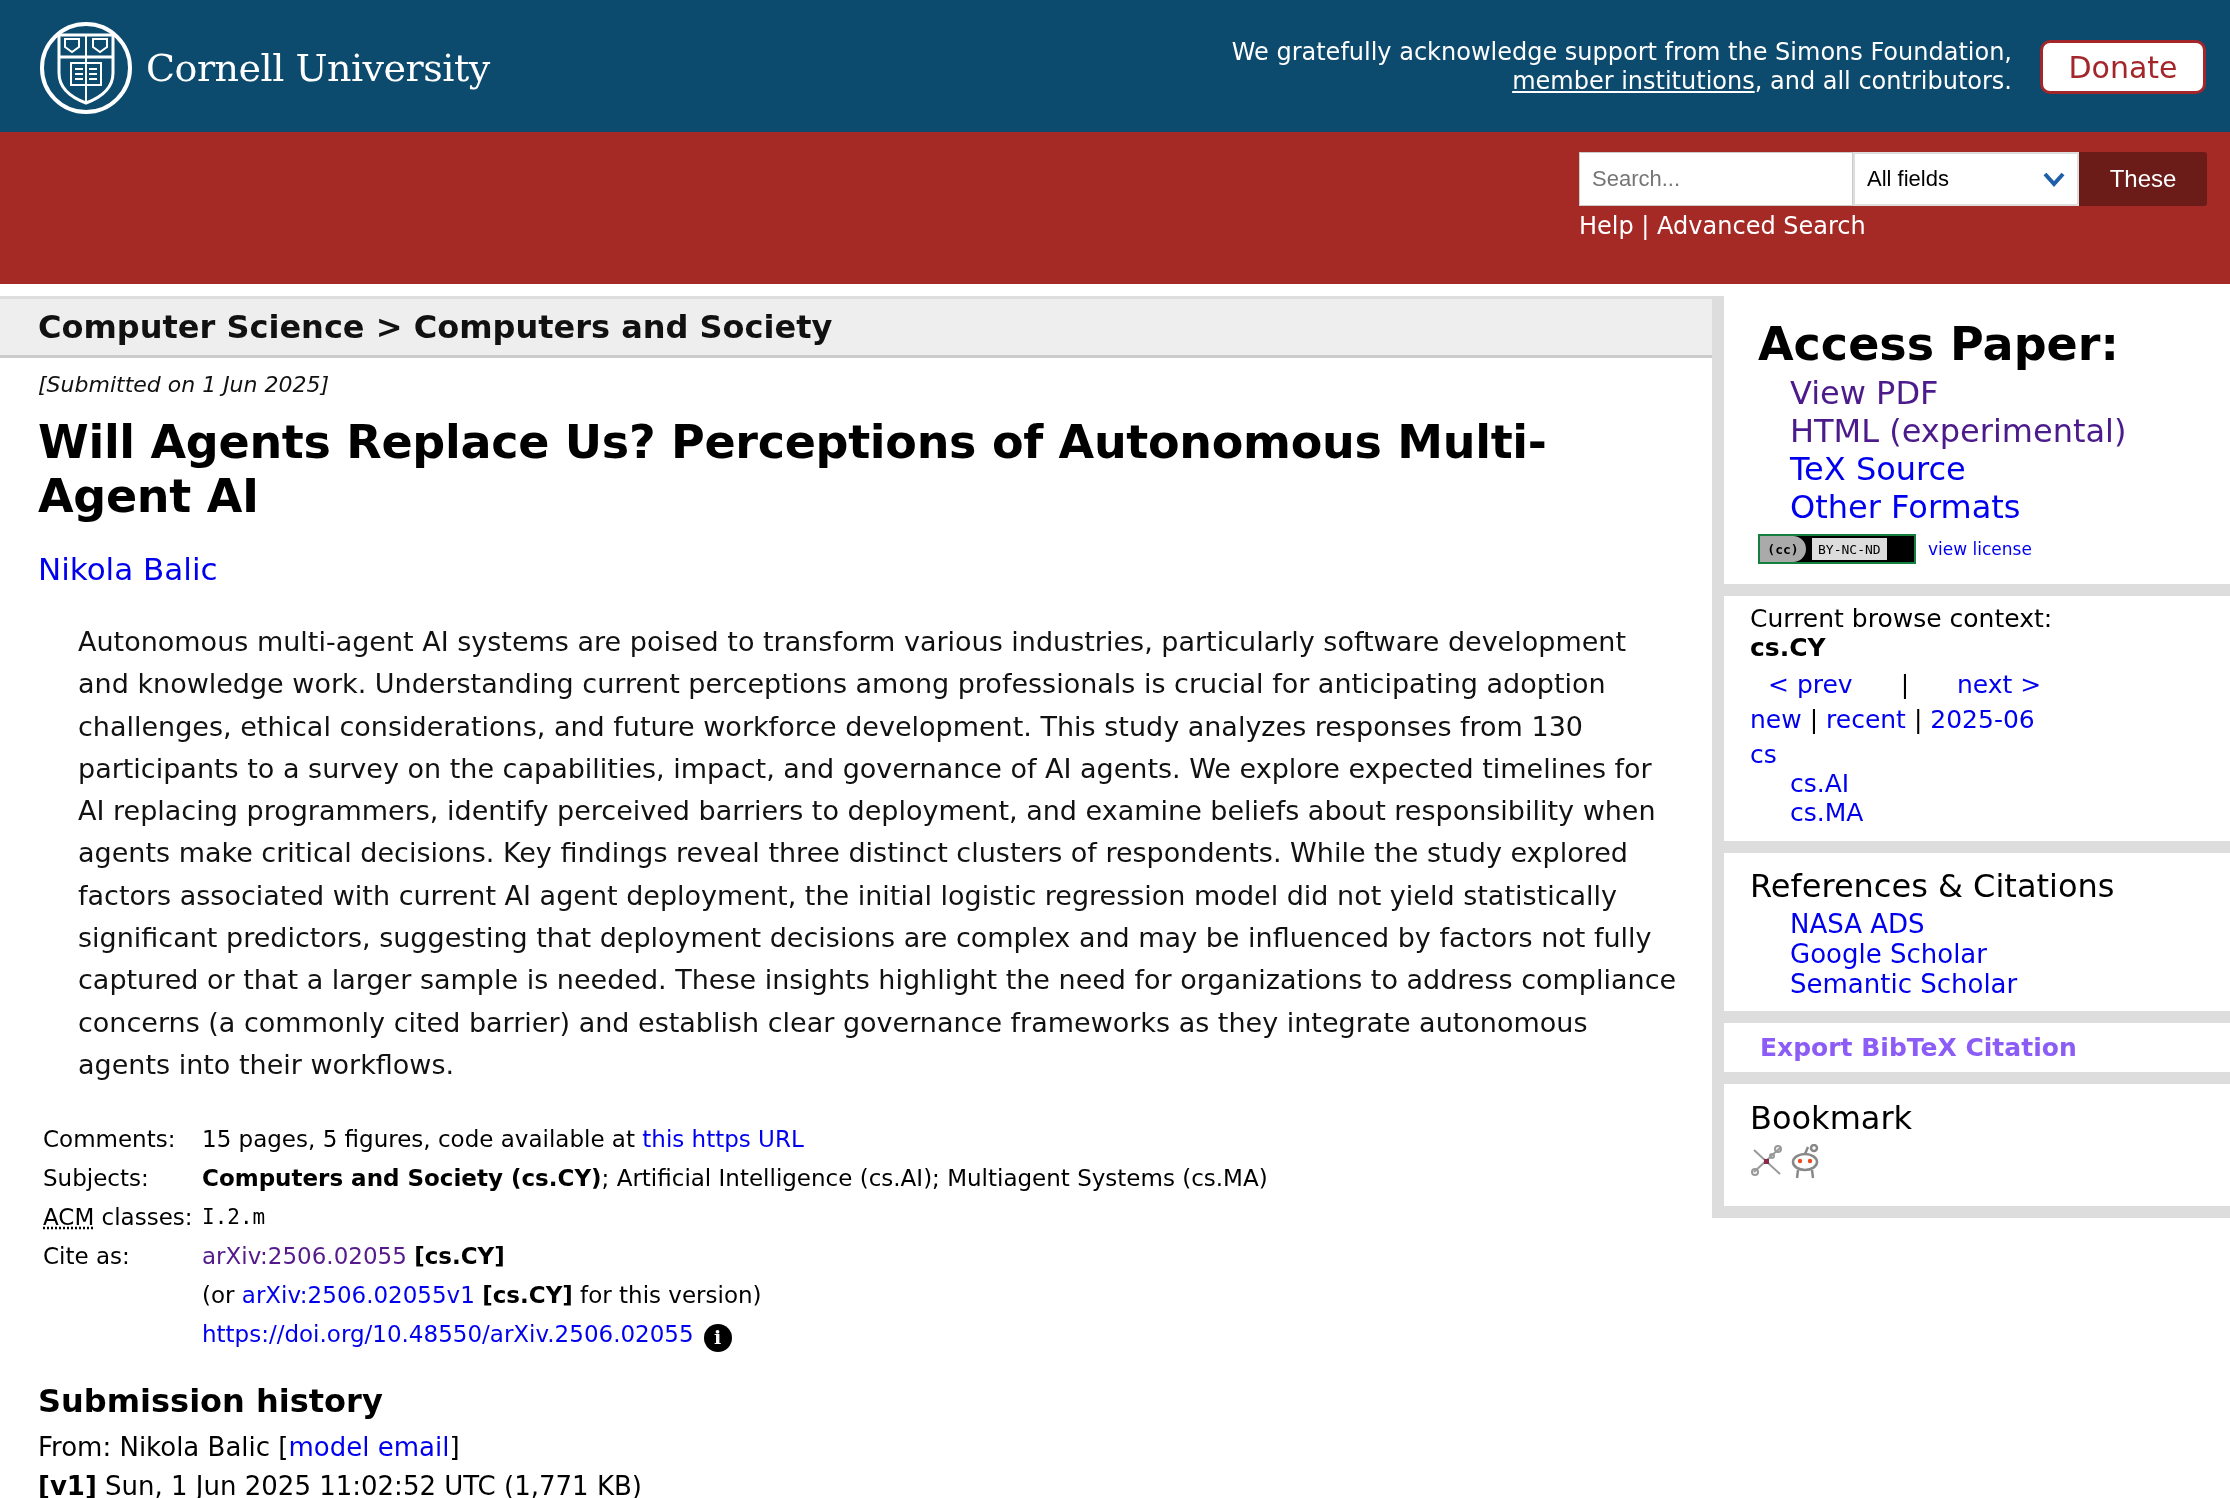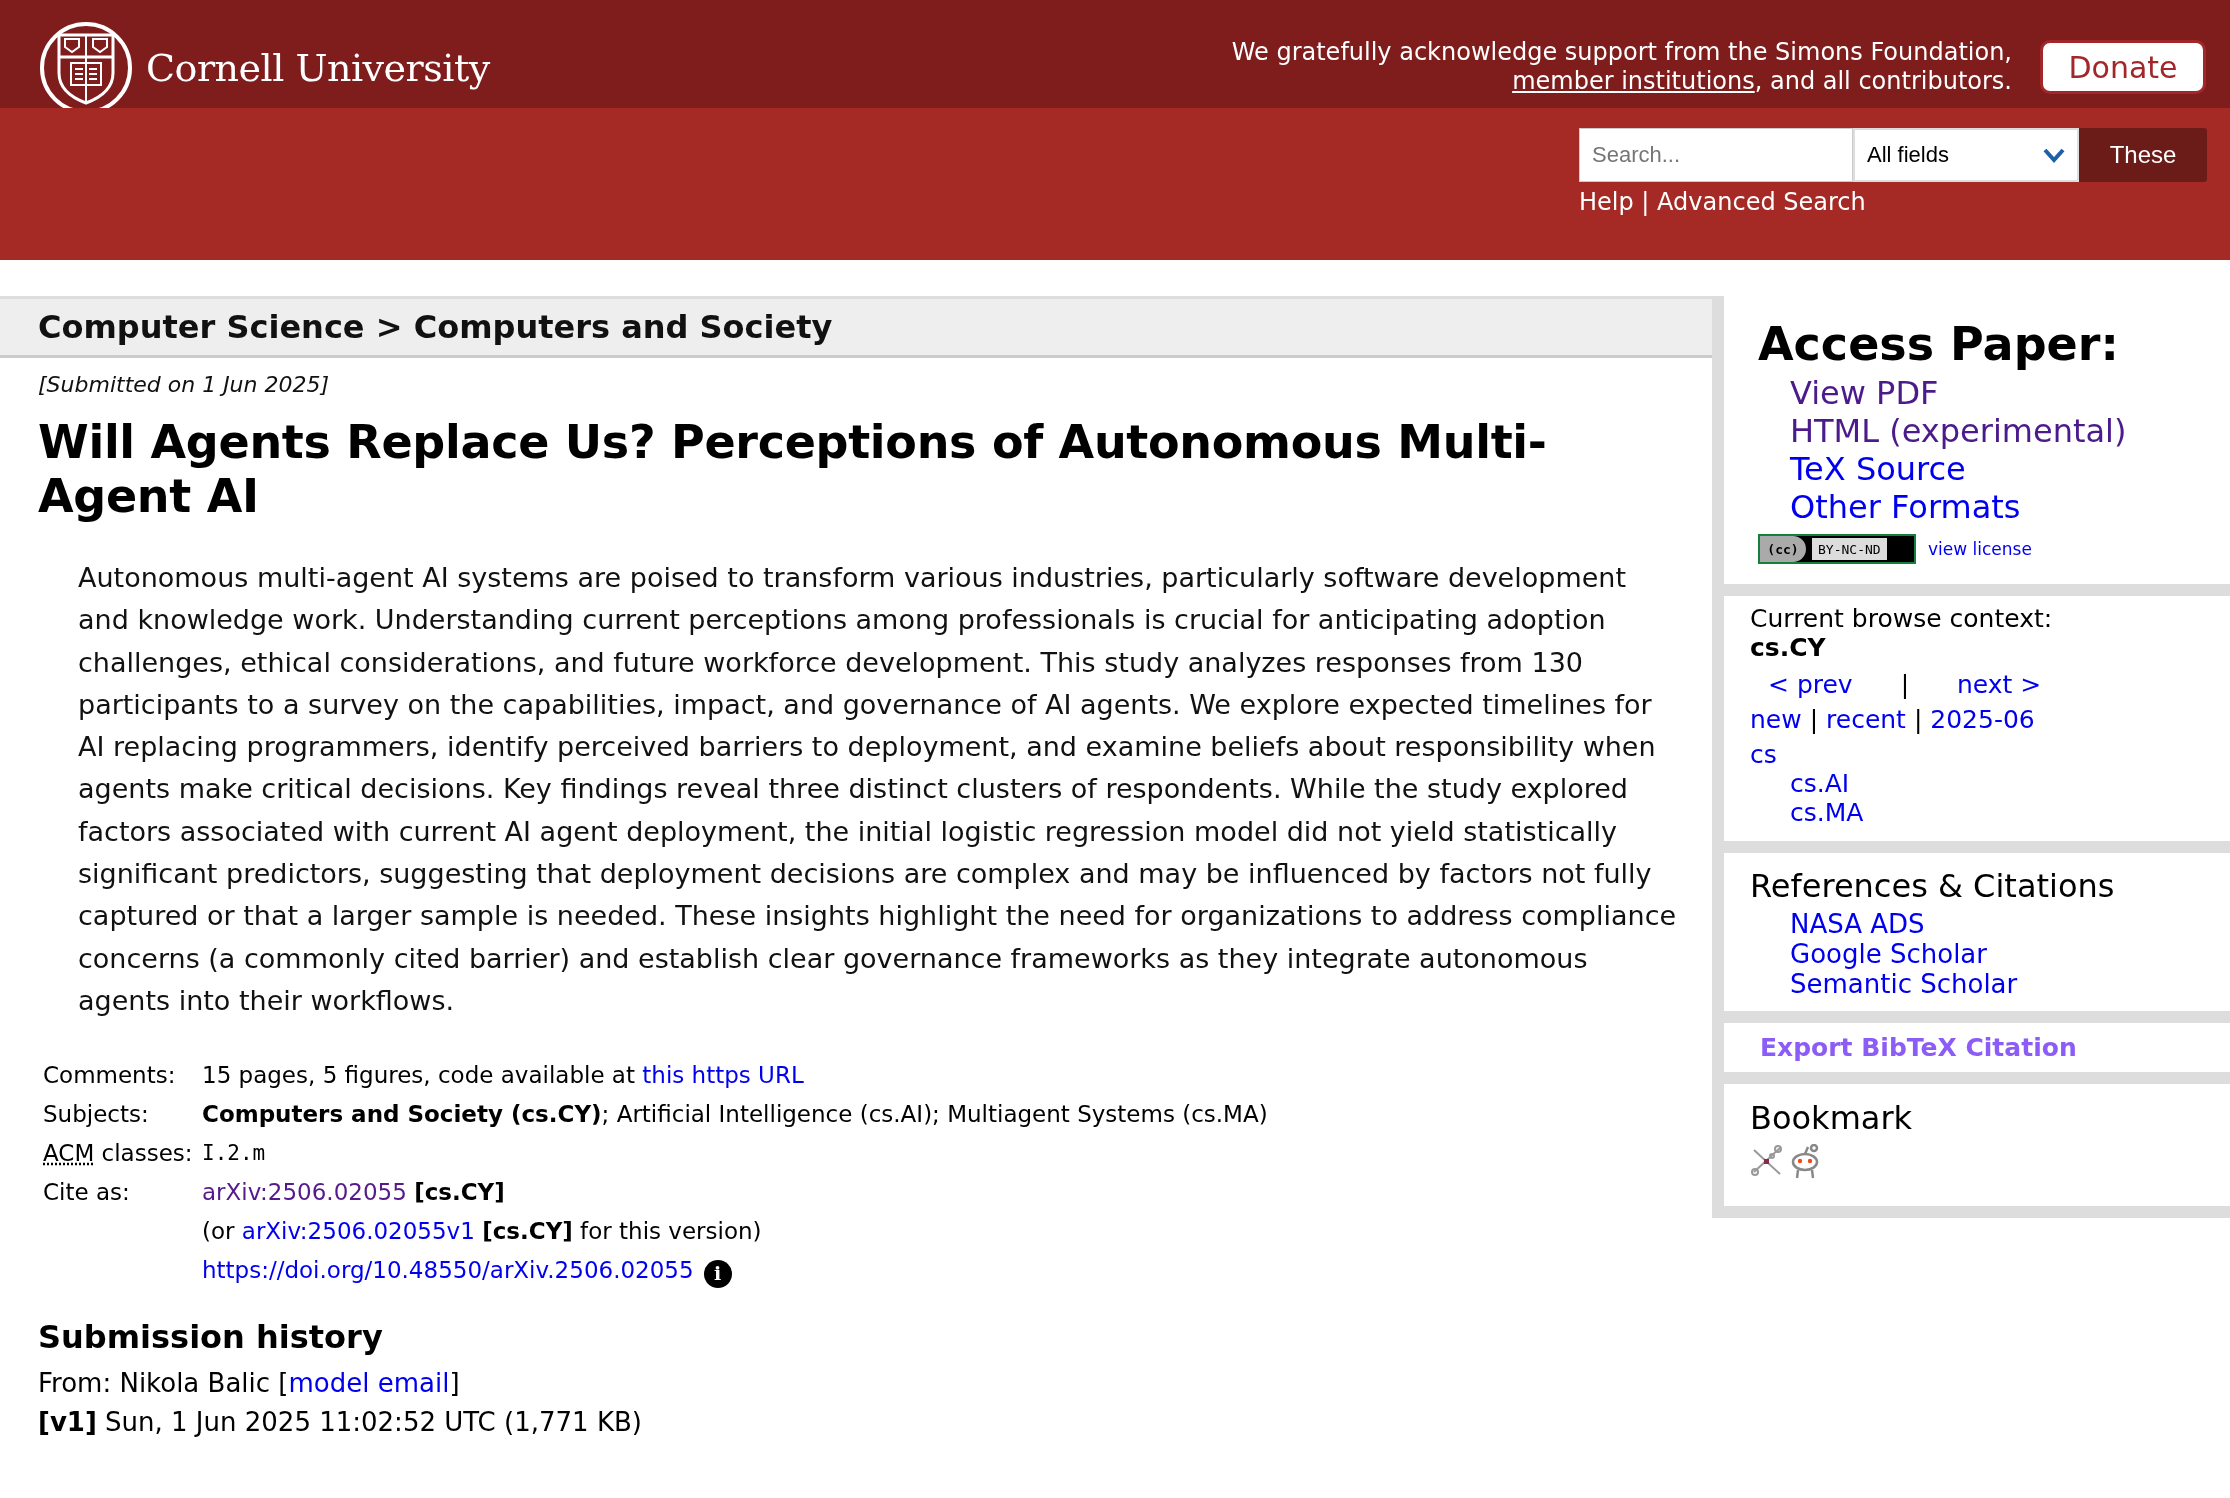--- a/index.html
+++ b/index.html
@@ -5,21 +5,21 @@
   * { box-sizing: border-box; }
   html, body { margin: 0; padding: 0; }
   body {
     width: 2230px; height: 1498px; overflow: hidden;
     background: #fff;
     font-family: "DejaVu Sans", sans-serif;
     color: #000;
   }
   a { text-decoration: none; }
   .topbar {
-    height: 108px; background: #7f1d1d; position: relative;
+    height: 132px; background: #0c4a6e; position: relative;
   }
   .cornell {
     position: absolute; left: 40px; top: 22px; display: flex; align-items: center;
   }
   .cornell-seal {
     width: 92px; height: 92px; border: 4px solid #fff; border-radius: 50%;
     position: relative; display: flex; align-items: center; justify-content: center;
   }
   .cornell-name {
     color: #fff; font-family: "DejaVu Serif", serif; font-size: 38px; margin-left: 14px;
@@ -174,20 +174,23 @@
     <span>|</span>
     <a href="#">Advanced Search</a>
   </div>
 </div>
 
 <div class="main">
   <div class="crumbbar">Computer Science &gt; Computers and Society</div>
   <div class="content">
     <div class="dateline">[Submitted on 1 Jun 2025]</div>
     <h1 class="title">Will Agents Replace Us? Perceptions of Autonomous Multi-Agent AI</h1>
+    <div class="authors">
+      <a href="#">Nikola Balic</a>
+    </div>
     <div class="abstract">Autonomous multi-agent AI systems are poised to transform various industries, particularly software development and knowledge work. Understanding current perceptions among professionals is crucial for anticipating adoption challenges, ethical considerations, and future workforce development. This study analyzes responses from 130 participants to a survey on the capabilities, impact, and governance of AI agents. We explore expected timelines for AI replacing programmers, identify perceived barriers to deployment, and examine beliefs about responsibility when agents make critical decisions. Key findings reveal three distinct clusters of respondents. While the study explored factors associated with current AI agent deployment, the initial logistic regression model did not yield statistically significant predictors, suggesting that deployment decisions are complex and may be influenced by factors not fully captured or that a larger sample is needed. These insights highlight the need for organizations to address compliance concerns (a commonly cited barrier) and establish clear governance frameworks as they integrate autonomous agents into their workflows.</div>
 
     <div class="meta">
       <div class="meta-row">
         <div class="meta-label">Comments:</div>
         <div class="meta-val"><span>15 pages, 5 figures, code available at </span><a href="#">this https URL</a></div>
       </div>
       <div class="meta-row">
         <div class="meta-label">Subjects:</div>
         <div class="meta-val"><b>Computers and Society (cs.CY)</b><span>; Artificial Intelligence (cs.AI); Multiagent Systems (cs.MA)</span></div>

